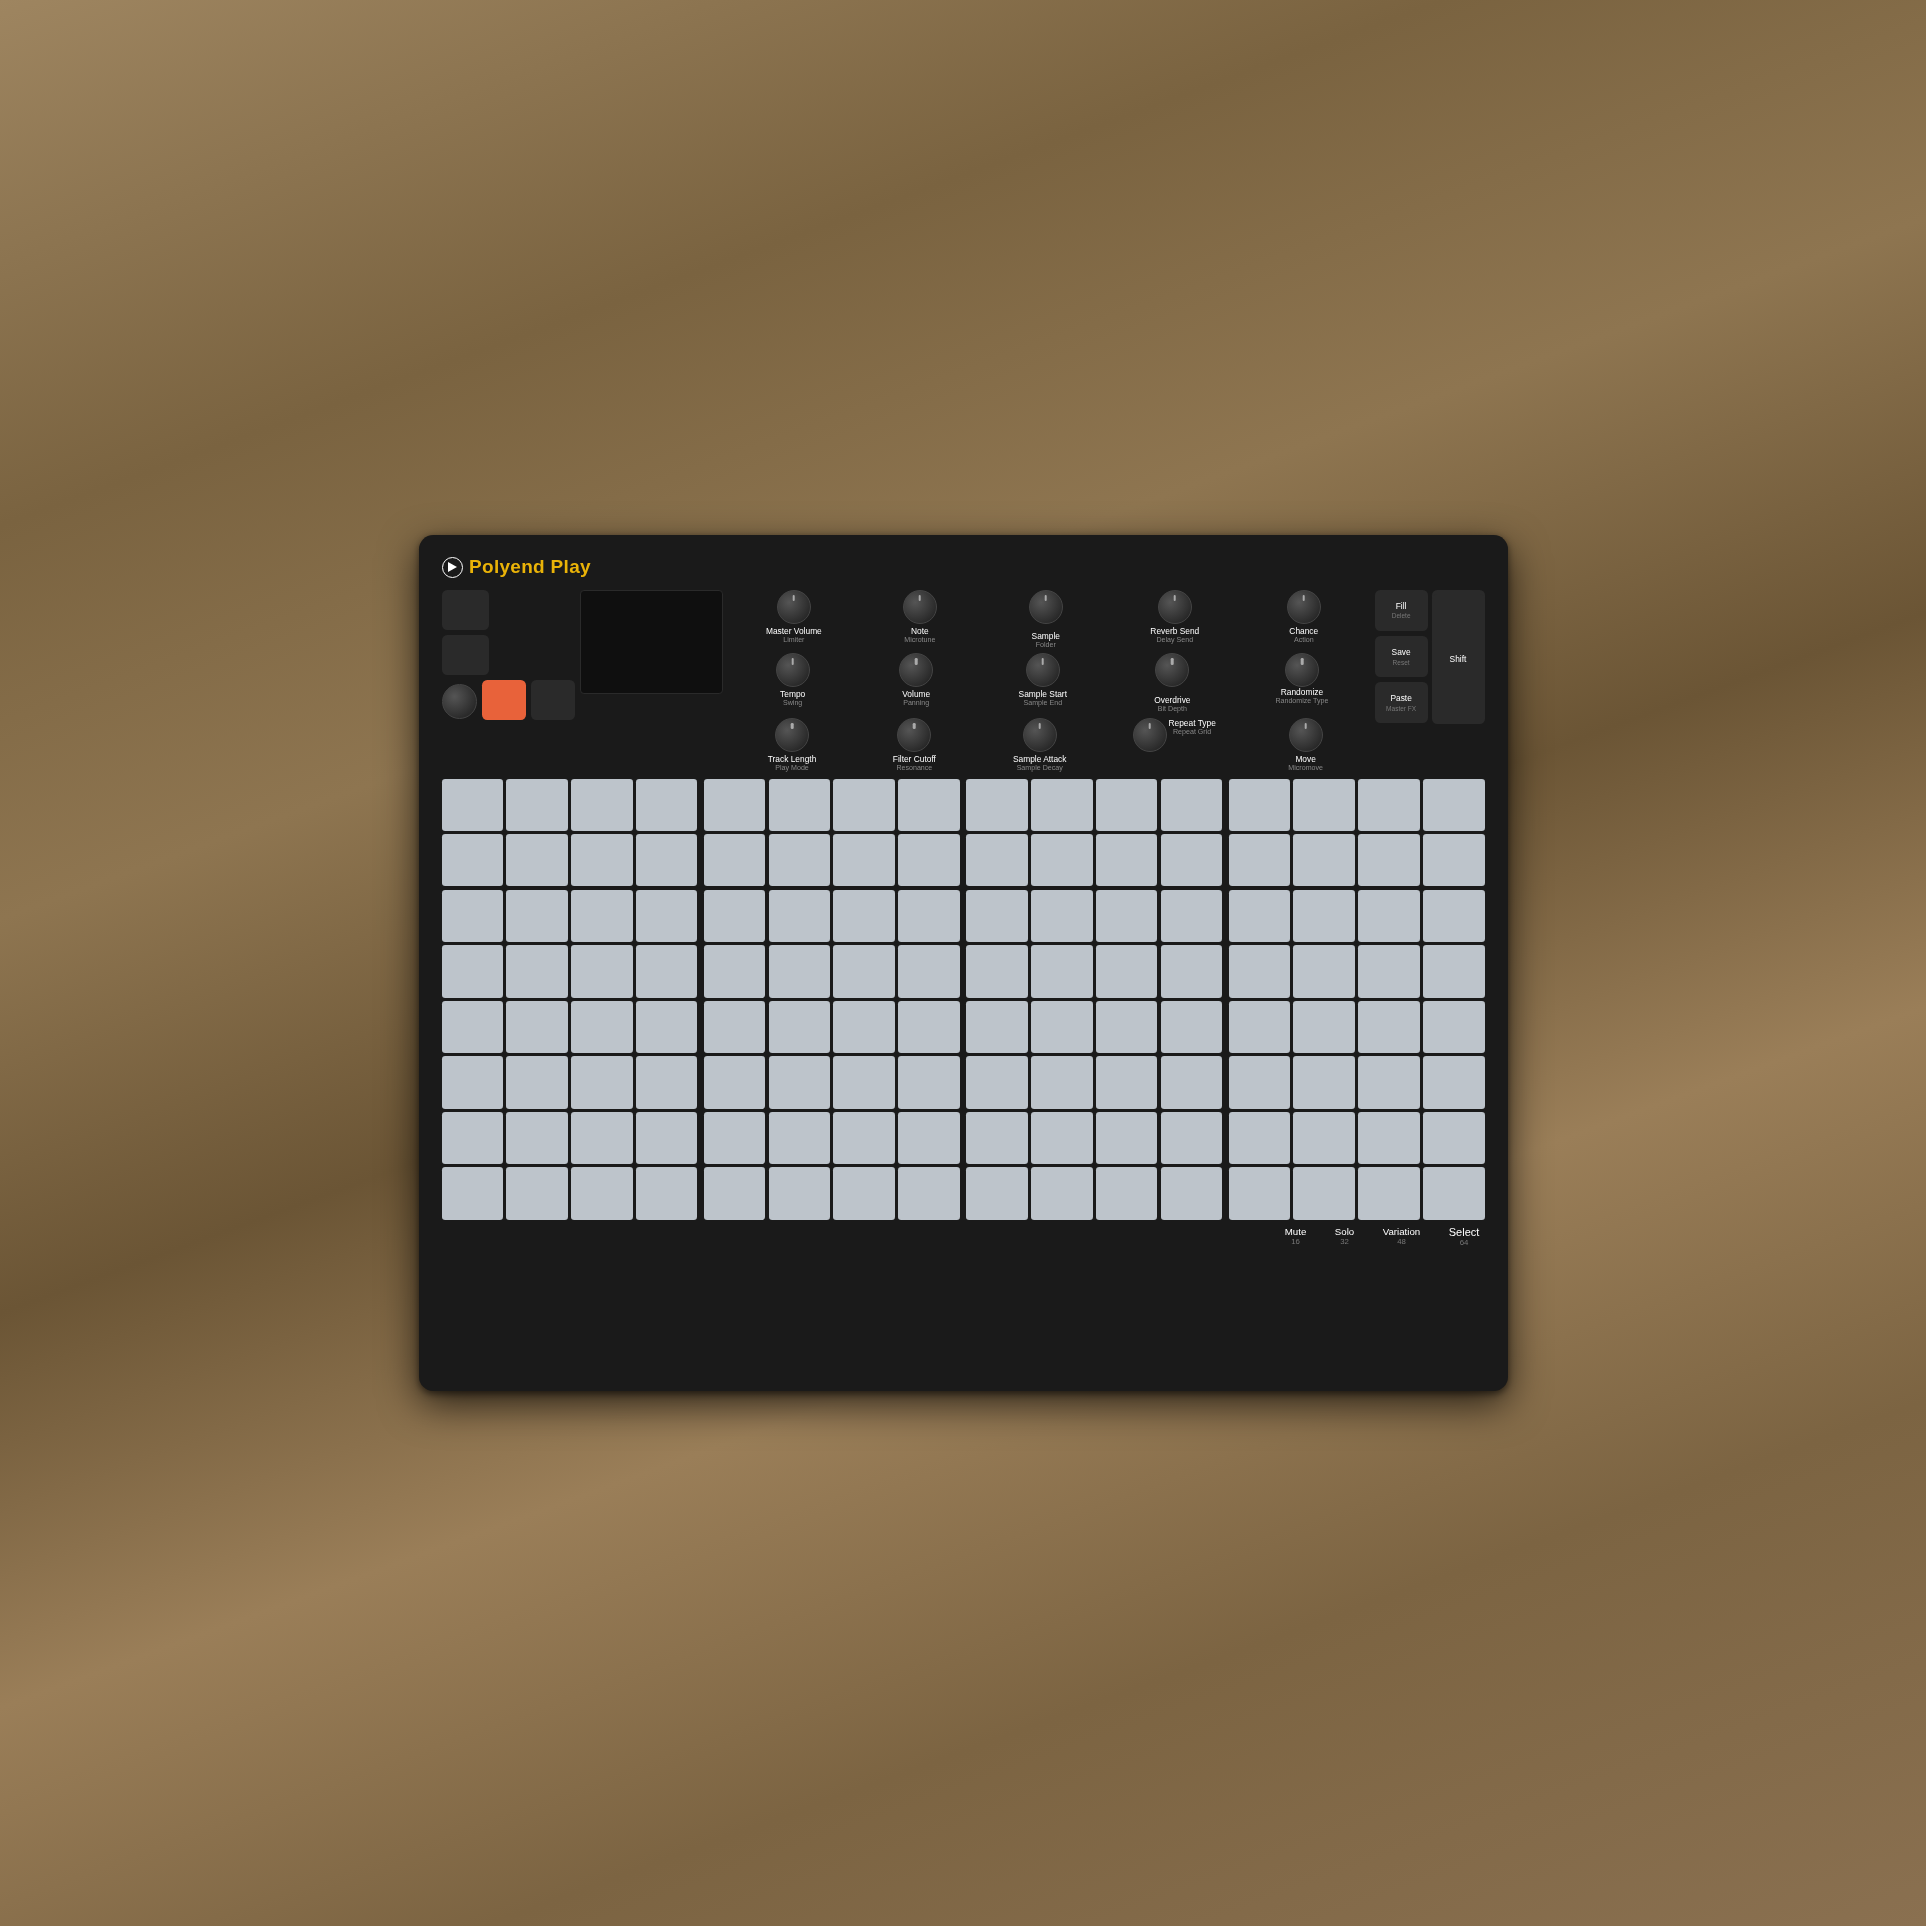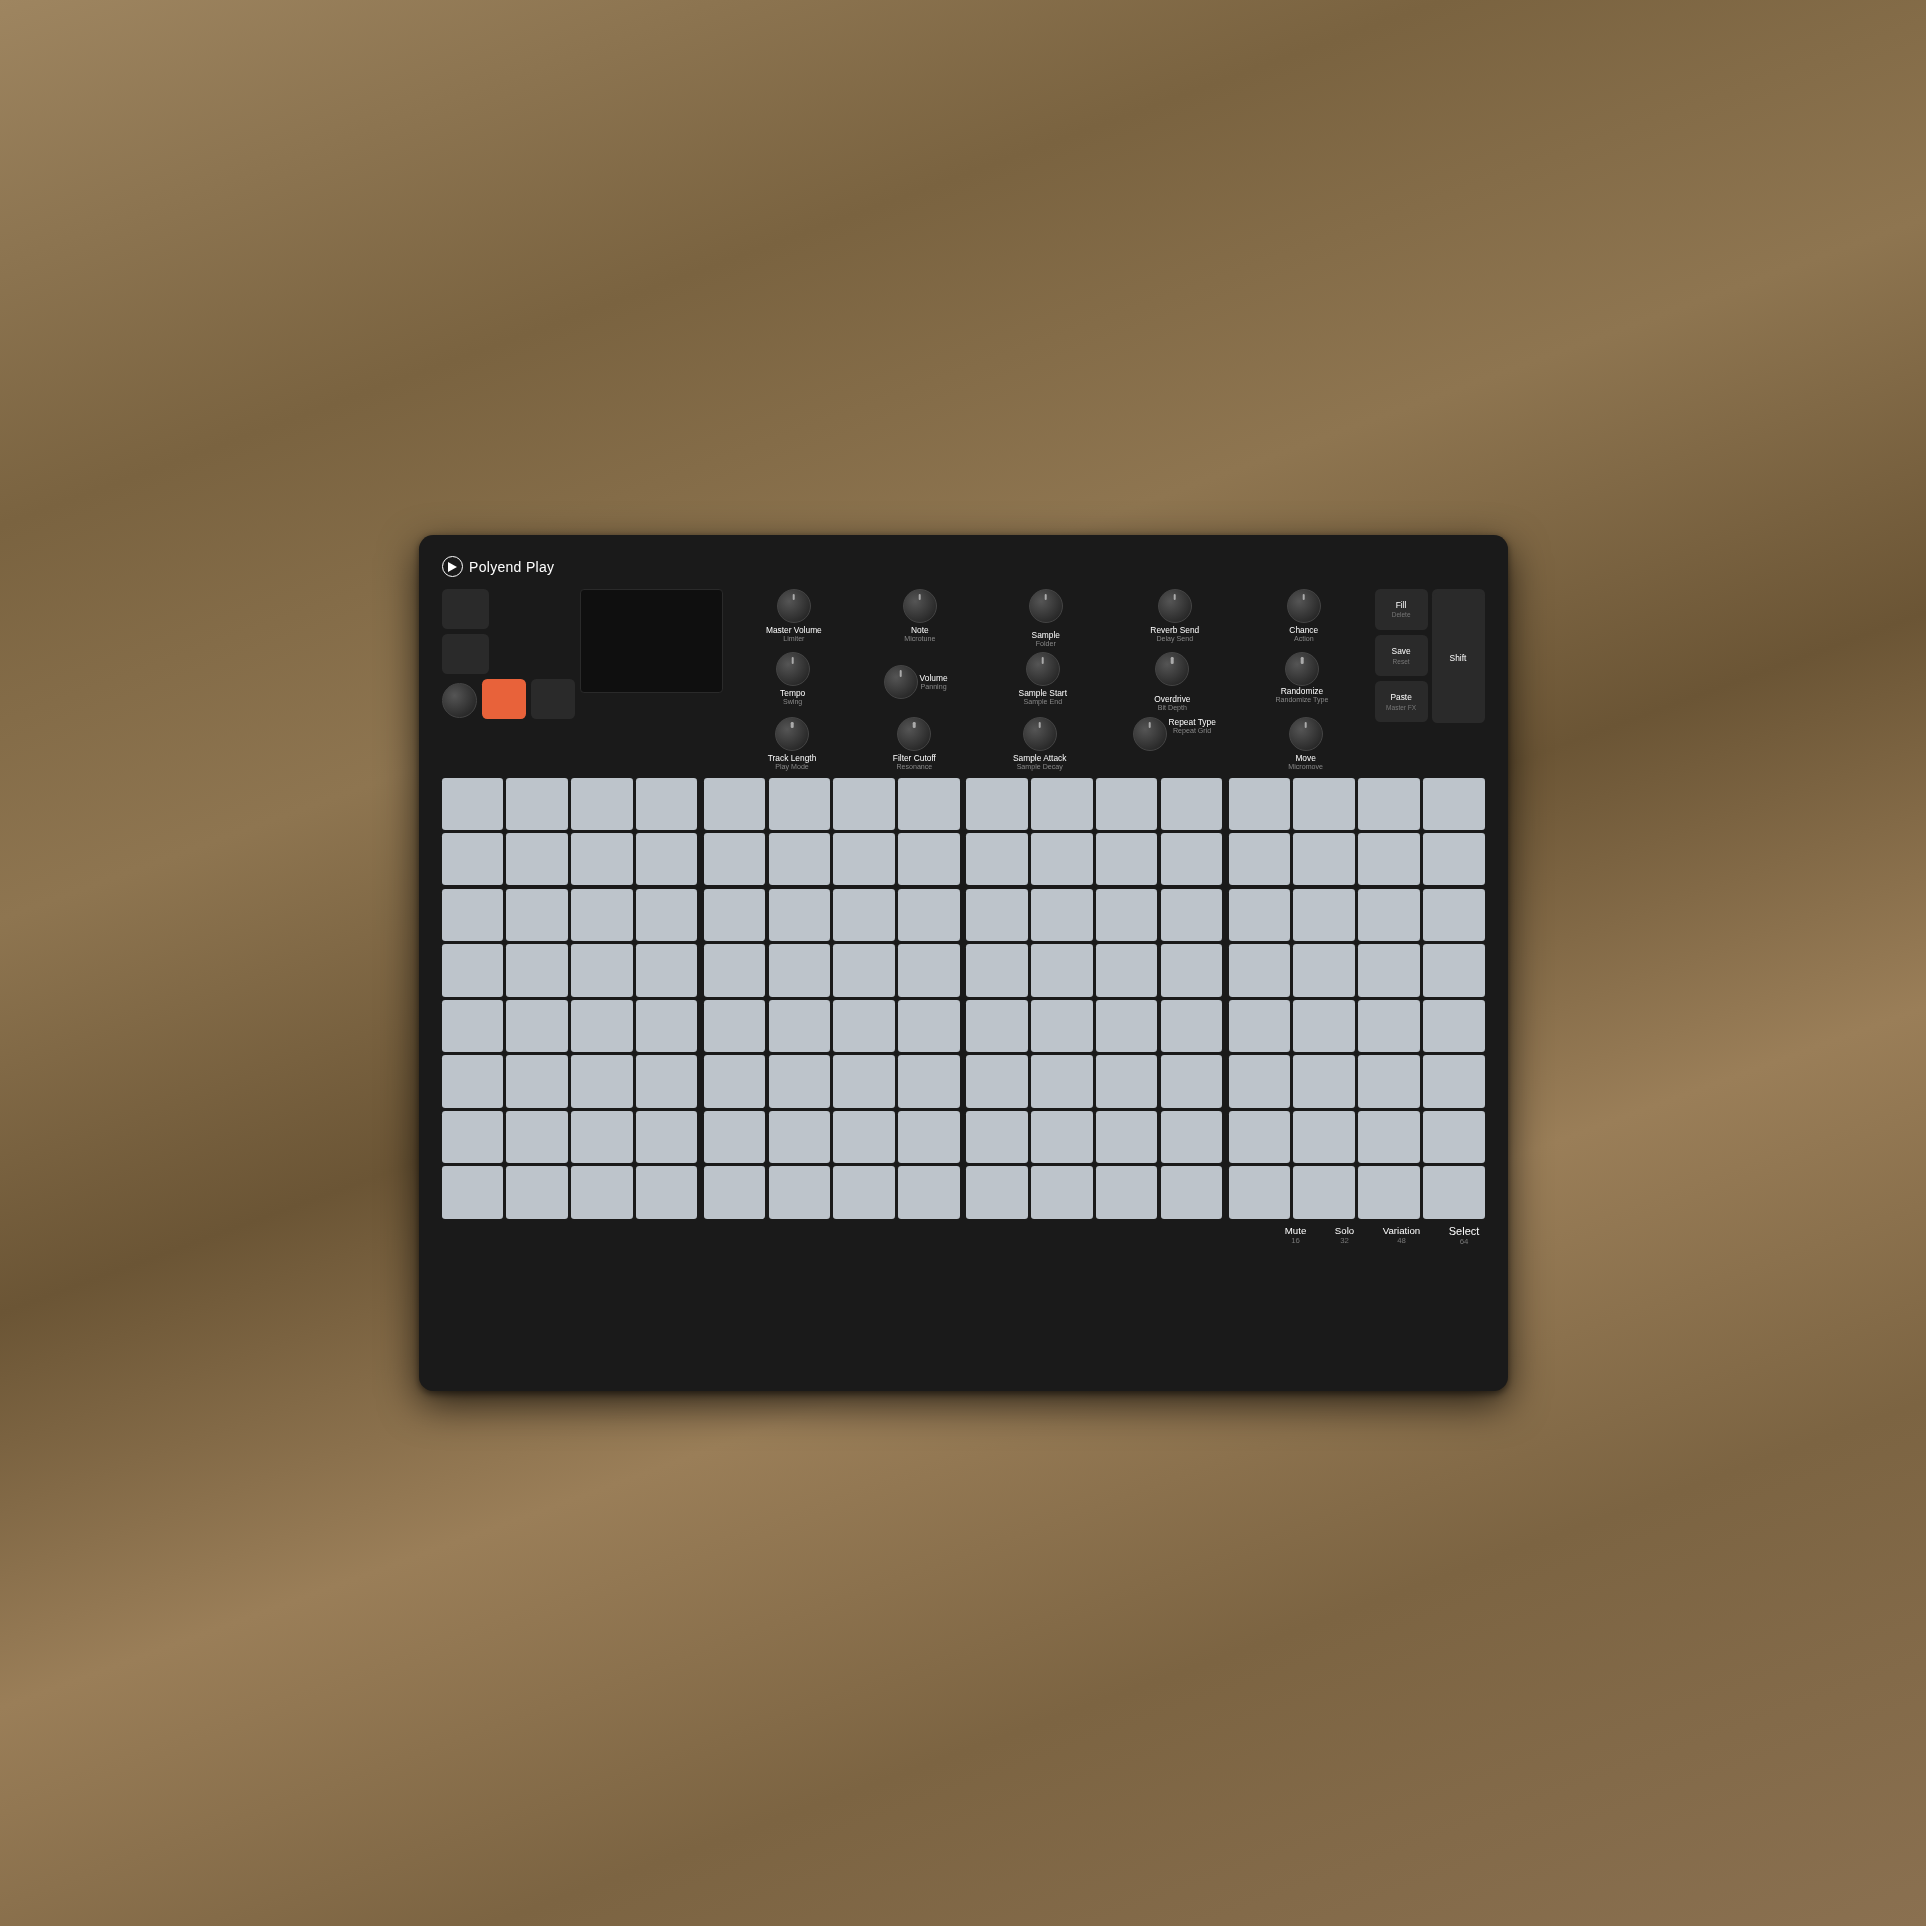--- a/index.html
+++ b/index.html
@@ -77,23 +77,23 @@
     .logo-play {
       width: 0;
       height: 0;
       border-top: 5.2px solid transparent;
       border-bottom: 5.2px solid transparent;
       border-left: 9px solid white;
       margin-left: 1.3px;
     }
 
     .logo-text {
-      color: #ffffff;
-      font-size: 14px;
-      font-weight: 400;
+      color: #eab308;
+      font-size: 19px;
+      font-weight: 700;
       letter-spacing: 0.3px;
     }
 
     .knob {
       width: 34px;
       height: 34px;
       background: radial-gradient(circle at 35% 35%, #555, #1a1a1a);
       border-radius: 50%;
       border: 1.3px solid #444;
       position: relative;
@@ -209,21 +209,21 @@
         </div>
 
         <div style="display:flex; justify-content:space-around;">
           <div style="display:flex; flex-direction:column; align-items:center; gap:1.9px; min-width:65px;">
             <div class="knob"></div>
             <div class="knob-label">
               <span class="primary">Tempo</span>
               <span class="secondary">Swing</span>
             </div>
           </div>
-          <div style="display:flex; flex-direction:row; align-items:center; gap:1.9px; min-width:65px;">
+          <div style="display:flex; flex-direction:column; align-items:center; gap:1.9px; min-width:65px;">
             <div class="knob"></div>
             <div class="knob-label">
               <span class="primary">Volume</span>
               <span class="secondary">Panning</span>
             </div>
           </div>
           <div style="display:flex; flex-direction:column; align-items:center; gap:1.9px; min-width:71px;">
             <div class="knob"></div>
             <div class="knob-label">
               <span class="primary">Sample Start</span>

